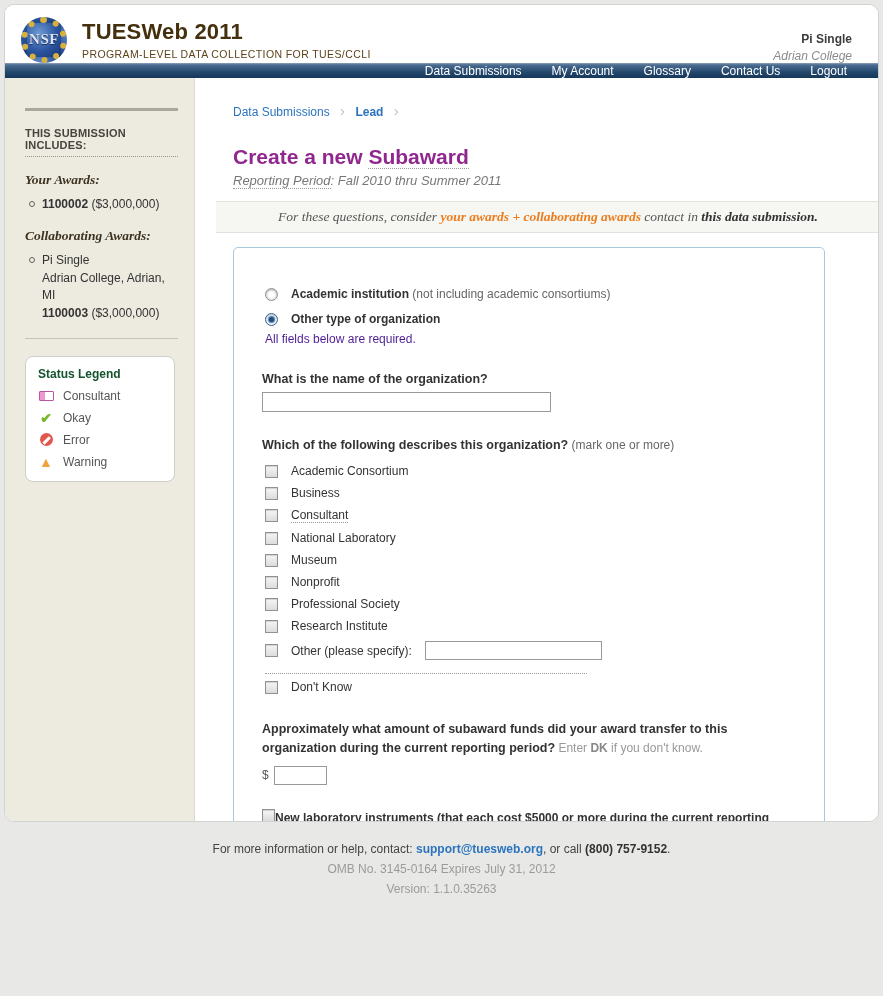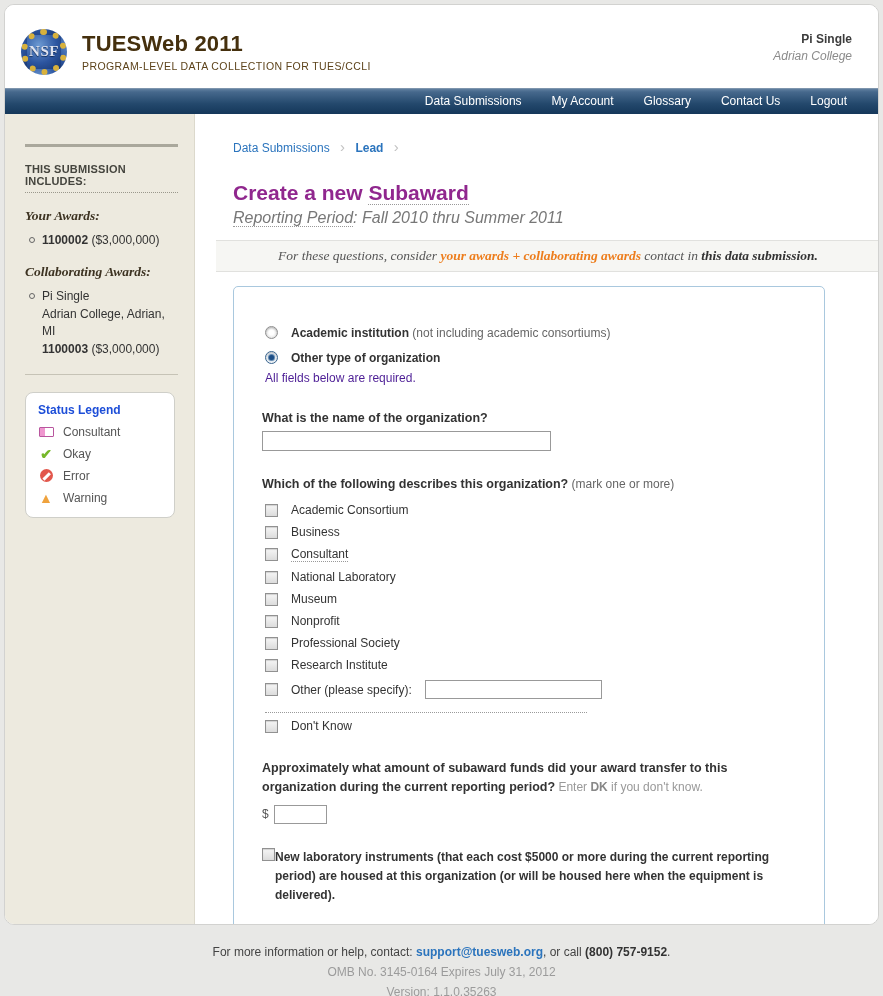--- a/index.html
+++ b/index.html
@@ -2,21 +2,21 @@
 <html><head>
 <meta charset="utf-8">
 <style>
   * { margin:0; padding:0; box-sizing:border-box; }
   html,body { background:#e8e8e6; }
   body {
     width:883px; height:996px; margin:0 auto; overflow:hidden;
     font-family:"Liberation Sans", sans-serif; font-size:12px; color:#333;
   }
   .page-card {
-    margin:4px; width:875px; height:921px; background:#fff;
+    margin:4px; width:875px; height:818px; background:#fff;
     border:1px solid #d2d2d0; border-radius:10px; overflow:hidden;
     display:flex; flex-direction:column;
   }
 
   
   .header { height:84px; display:flex; justify-content:space-between; padding:11px 26px 0 16px; background:#fff; }
   .header-left { display:flex; align-items:center; gap:15px; }
   .nsf-logo {
     width:46px; height:46px; border-radius:50%; border:6px dotted #d8b13c;
     background:radial-gradient(circle at 35% 30%, #6d9ad2 0%, #2c55a0 55%, #17356d 100%);
@@ -47,49 +47,49 @@
   .sep-thick  { border-top:3px solid #aaa89c; }
   .sidebar-title { font-size:11px; font-weight:bold; color:#45453e; padding:16px 0 5px 0; letter-spacing:.2px; }
   .sep-dotted { border-bottom:1px dotted #9a988c; }
   .awards-heading { font-family:"Liberation Serif", serif; font-style:italic; font-weight:bold; font-size:13.5px; color:#3d3322; margin-top:15px; }
   .award-list { list-style:none; margin-top:8px; }
   .award-list li { position:relative; padding-left:17px; line-height:1.45; color:#333; margin-bottom:4px; }
   .award-list li::before { content:""; position:absolute; left:4px; top:5px; width:4px; height:4px; border:1px solid #666; border-radius:50%; }
   .award-num { font-weight:bold; }
   .sep-solid { border-top:1px solid #c6c3b6; margin-top:16px; }
   .legend-box { margin-top:17px; background:#fff; border:1px solid #cfcfc9; border-radius:8px; padding:10px 12px 12px 12px; width:150px; }
-  .legend-title { font-weight:bold; color:#1d4ed8; }
+  .legend-title { font-weight:bold; color:#14532d; }
   .legend-item { display:flex; align-items:center; gap:9px; margin-top:8px; color:#555; }
   .icon-cell { width:16px; display:flex; justify-content:center; }
   .icon-incomplete { width:15px; height:10px; border:1px solid #b8569e; background:linear-gradient(to right,#ef97cf 0,#ef97cf 5px,#fff 5px); border-radius:1px; }
   .icon-okay { color:#76b82a; font-size:14px; font-weight:bold; line-height:1; }
   .icon-error { width:13px; height:13px; border-radius:50%; background:#e2574c; position:relative; }
   .icon-error::after { content:""; position:absolute; left:2px; top:5.5px; width:9px; height:2.5px; background:#fff; transform:rotate(-45deg); }
   .icon-warning { color:#efa23d; font-size:14px; line-height:1; }
 
   
   .main { flex:1; background:#fff; padding:24px 0 16px 38px; }
   .breadcrumb { font-size:12px; color:#2b74bd; }
   .breadcrumb a { color:#2b74bd; text-decoration:none; cursor:pointer; }
   .crumb-bold { font-weight:bold; }
   .chevron { color:#c2c2c2; font-size:15px; margin:0 7px; font-weight:normal; }
   .page-title { margin-top:26px; font-size:21px; font-weight:bold; color:#90278e; }
   .glossary-term { border-bottom:1px dotted #999; cursor:pointer; }
-  .reporting { margin-top:4px; font-style:italic; color:#777; font-size:16px; }
+  .reporting { margin-top:4px; font-style:italic; color:#777; font-size:13px; }
   .notice {
     margin:13px 0 0 -17px; background:#f6f6f3; border-top:1px solid #e1e1de; border-bottom:1px solid #e1e1de;
     padding:7px 10px; text-align:center; font-family:"Liberation Serif", serif; font-style:italic; font-size:13.5px; color:#555;
   }
   .notice .hl { color:#ed7d1c; font-weight:bold; }
   .notice .bd { color:#333; font-weight:bold; }
 
   .form-box { margin:14px 55px 0 0; width:592px; border:1px solid #a9c8de; border-radius:5px; background:#fff; padding:28px 24px 26px 28px; }
   .question { font-weight:bold; font-size:12.5px; color:#333; }
   .q-suffix { font-weight:normal; color:#666; font-size:12px; }
-  .radio-row { display:flex; align-items:flex-start; gap:13px; margin:11px 0 0 3px; }
+  .radio-row { display:flex; align-items:flex-end; gap:13px; margin:11px 0 0 3px; }
   .radio { width:13px; height:13px; border-radius:50%; border:1px solid #8f8f8f; background:radial-gradient(#fff 30%, #d9d9d9); box-shadow:inset 0 1px 2px rgba(0,0,0,.25); flex-shrink:0; cursor:pointer; position:relative; }
   .radio.selected { border-color:#39648e; background:#f4f8fb; }
   .radio.selected::after { content:""; position:absolute; left:3px; top:3px; width:5px; height:5px; background:#1d4e86; border-radius:50%; box-shadow:0 0 1px 1px #4d79a5; }
   .radio-label { font-weight:bold; }
   .required-note { color:#4c1d95; margin:6px 0 0 3px; }
   .mt-lg { margin-top:26px; }
   .text-input { height:20px; border:1px solid #999; background:#fff; font-family:"Liberation Sans", sans-serif; font-size:12px; padding:0 4px; }
   .org-input { width:289px; display:block; margin-top:6px; }
   .checkbox-list { margin-top:12px; }
   .checkbox-row { display:flex; align-items:center; gap:13px; margin:8px 0; padding-left:3px; }

